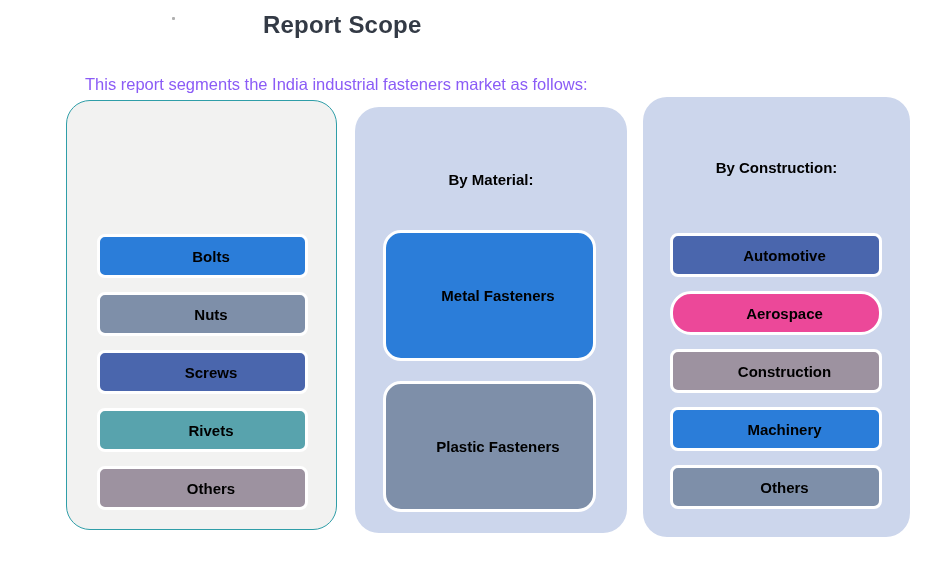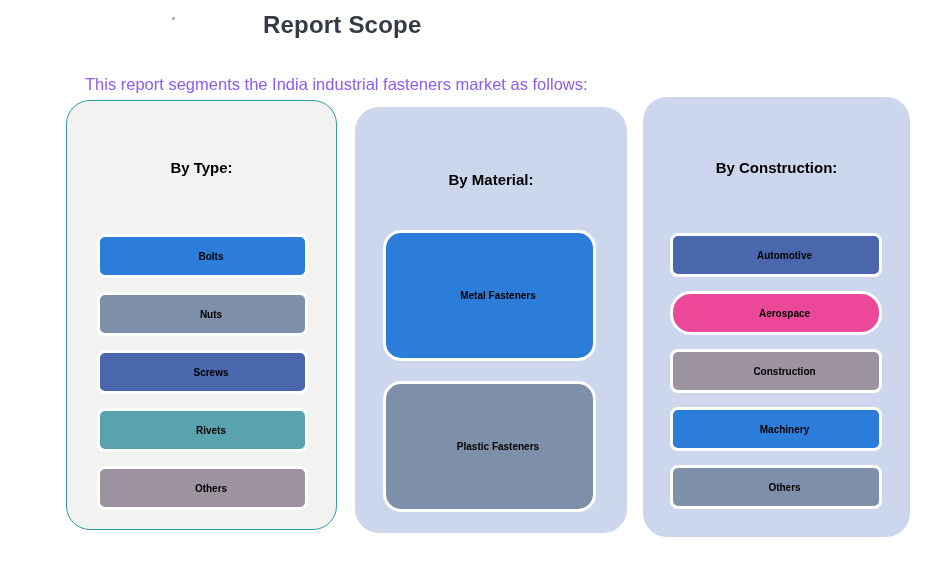--- a/index.html
+++ b/index.html
@@ -74,42 +74,41 @@
   .panel-type .stack { left: 30px; top: 133px; width: 211px; gap: 14px; }
   .panel-material .stack { left: 28px; top: 123px; width: 213px; gap: 20px; }
   .panel-application .stack { left: 27px; top: 136px; width: 212px; gap: 14px; }
   .item-box {
     display: flex;
     align-items: center;
     justify-content: center;
     height: 44px;
     border: 3px solid #ffffff;
     border-radius: 8px;
-    font-size: 10px;
+    font-size: 15px;
     font-weight: bold;
     color: #000000;
     text-align: center;
     padding-left: 17px;
   }
   .item-box.tall {
     height: 131px;
     border-radius: 18px;
   }
 </style>
 </head>
 <body>
 
 <div class="stray-dot"></div>
 
 <h1 class="page-title">Report Scope</h1>
 
 <p class="subtitle">This report segments the India industrial fasteners market as follows:</p>
 
 <div class="panel panel-type">
-  <div class="panel-header">By Type:</div>
   <div class="stack">
     <div class="item-box" style="background: rgb(43, 125, 217);">Bolts</div>
     <div class="item-box" style="background: rgb(126, 143, 169);">Nuts</div>
     <div class="item-box" style="background: rgb(74, 102, 173);">Screws</div>
     <div class="item-box" style="background: rgb(88, 163, 173);">Rivets</div>
     <div class="item-box" style="background: rgb(157, 146, 160);">Others</div>
   </div>
 </div>
 
 <div class="panel panel-material">

